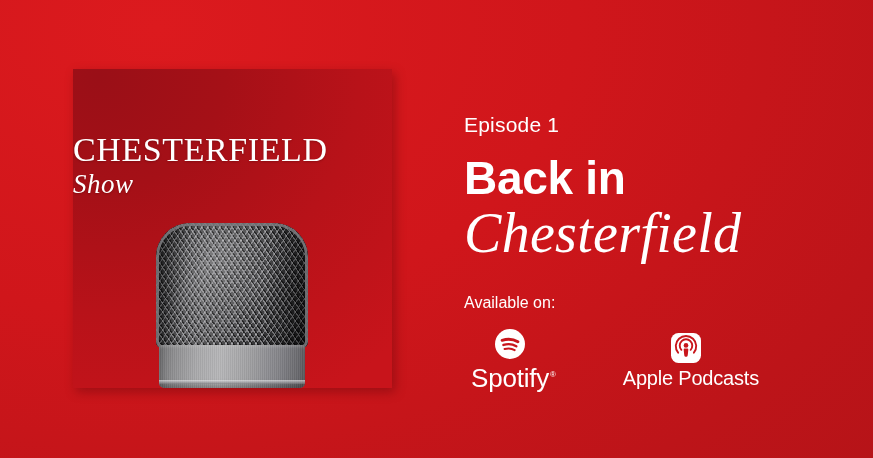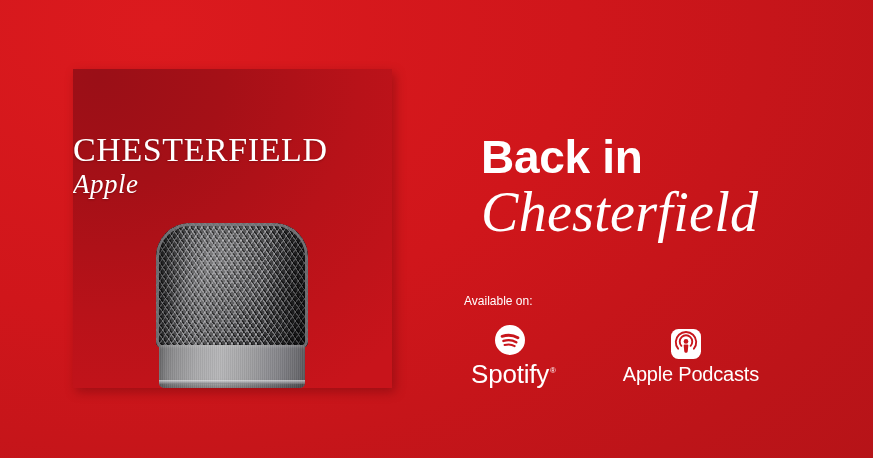--- a/index.html
+++ b/index.html
@@ -175,21 +175,20 @@
     color: #ffffff;
     font-size: 21px;
     font-weight: 400;
     letter-spacing: 0.2px;
     line-height: 1;
   }
   #episode-title {
     margin-top: 20px;
     color: #ffffff;
     line-height: 1;
-    margin-left: 17px;
   }
   #title-line-1 {
     display: block;
     font-size: 46px;
     font-weight: 700;
     letter-spacing: -0.3px;
     line-height: 1.0;
   }
   #title-line-2 {
     display: block;
@@ -203,21 +202,21 @@
   }
 
   #available-section {
     position: absolute;
     left: 464px;
     top: 295px;
     width: 390px;
   }
   #available-label {
     color: #ffffff;
-    font-size: 12px;
+    font-size: 16px;
     font-weight: 400;
     line-height: 1;
   }
   #platform-row {
     display: flex;
     align-items: center;
     margin-top: 18px;
   }
   .platform-badge {
     display: flex;
@@ -247,38 +246,39 @@
 </head>
 <body>
 
 <div id="stage">
 
   <div id="album-art">
 
     <div id="art-title-block">
       <span id="art-the">The</span>
       <span id="art-main">CHESTERFIELD</span>
-      <span id="art-show">Apple</span>
+      <span id="art-show">Show</span>
     </div>
 
     <div id="microphone">
       <div id="mic-grille">
         <div id="mic-mesh"></div>
         <div id="mic-mesh-shade"></div>
         <div id="mic-grille-rim"></div>
       </div>
       <div id="mic-body">
         <div id="mic-body-texture"></div>
         <div id="mic-body-ring"></div>
       </div>
     </div>
 
   </div>
 
   <div id="episode-panel">
+    <div id="episode-label">Episode 1</div>
     <div id="episode-title">
       <span id="title-line-1">Back in</span>
       <span id="title-line-2">Chesterfield</span>
     </div>
   </div>
 
   <div id="available-section">
     <div id="available-label">Available on:</div>
 
     <div id="platform-row">

